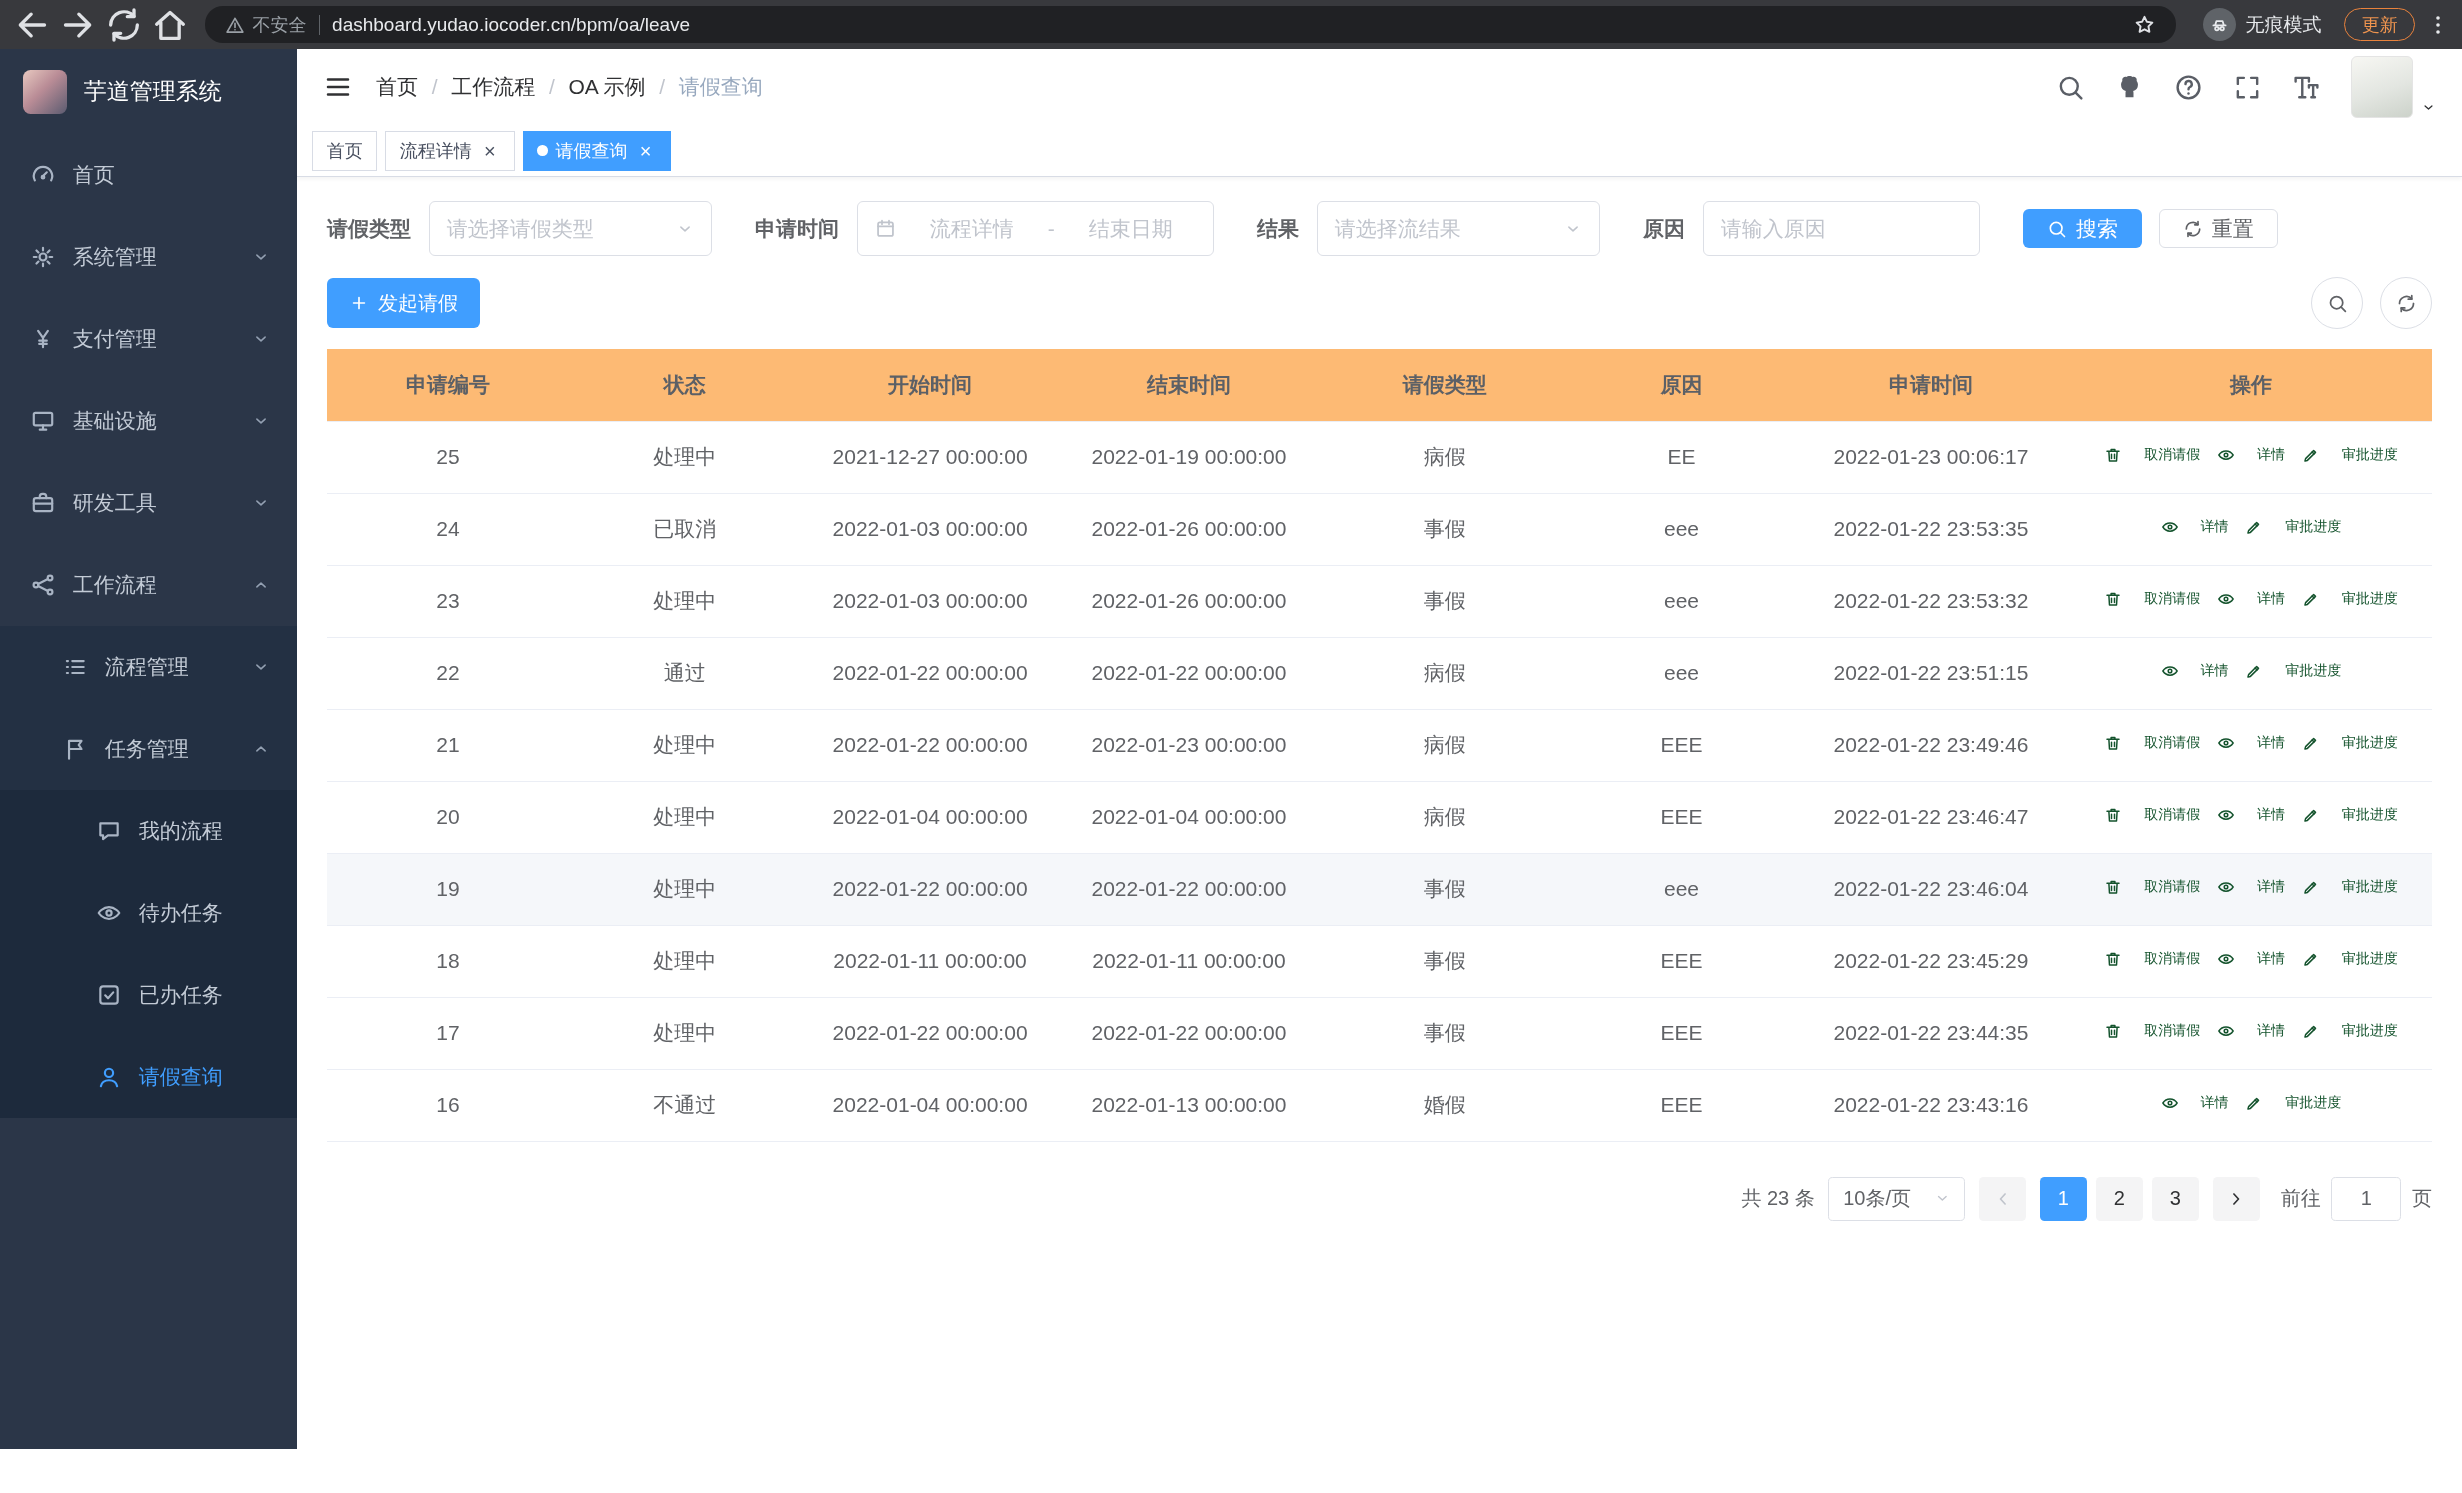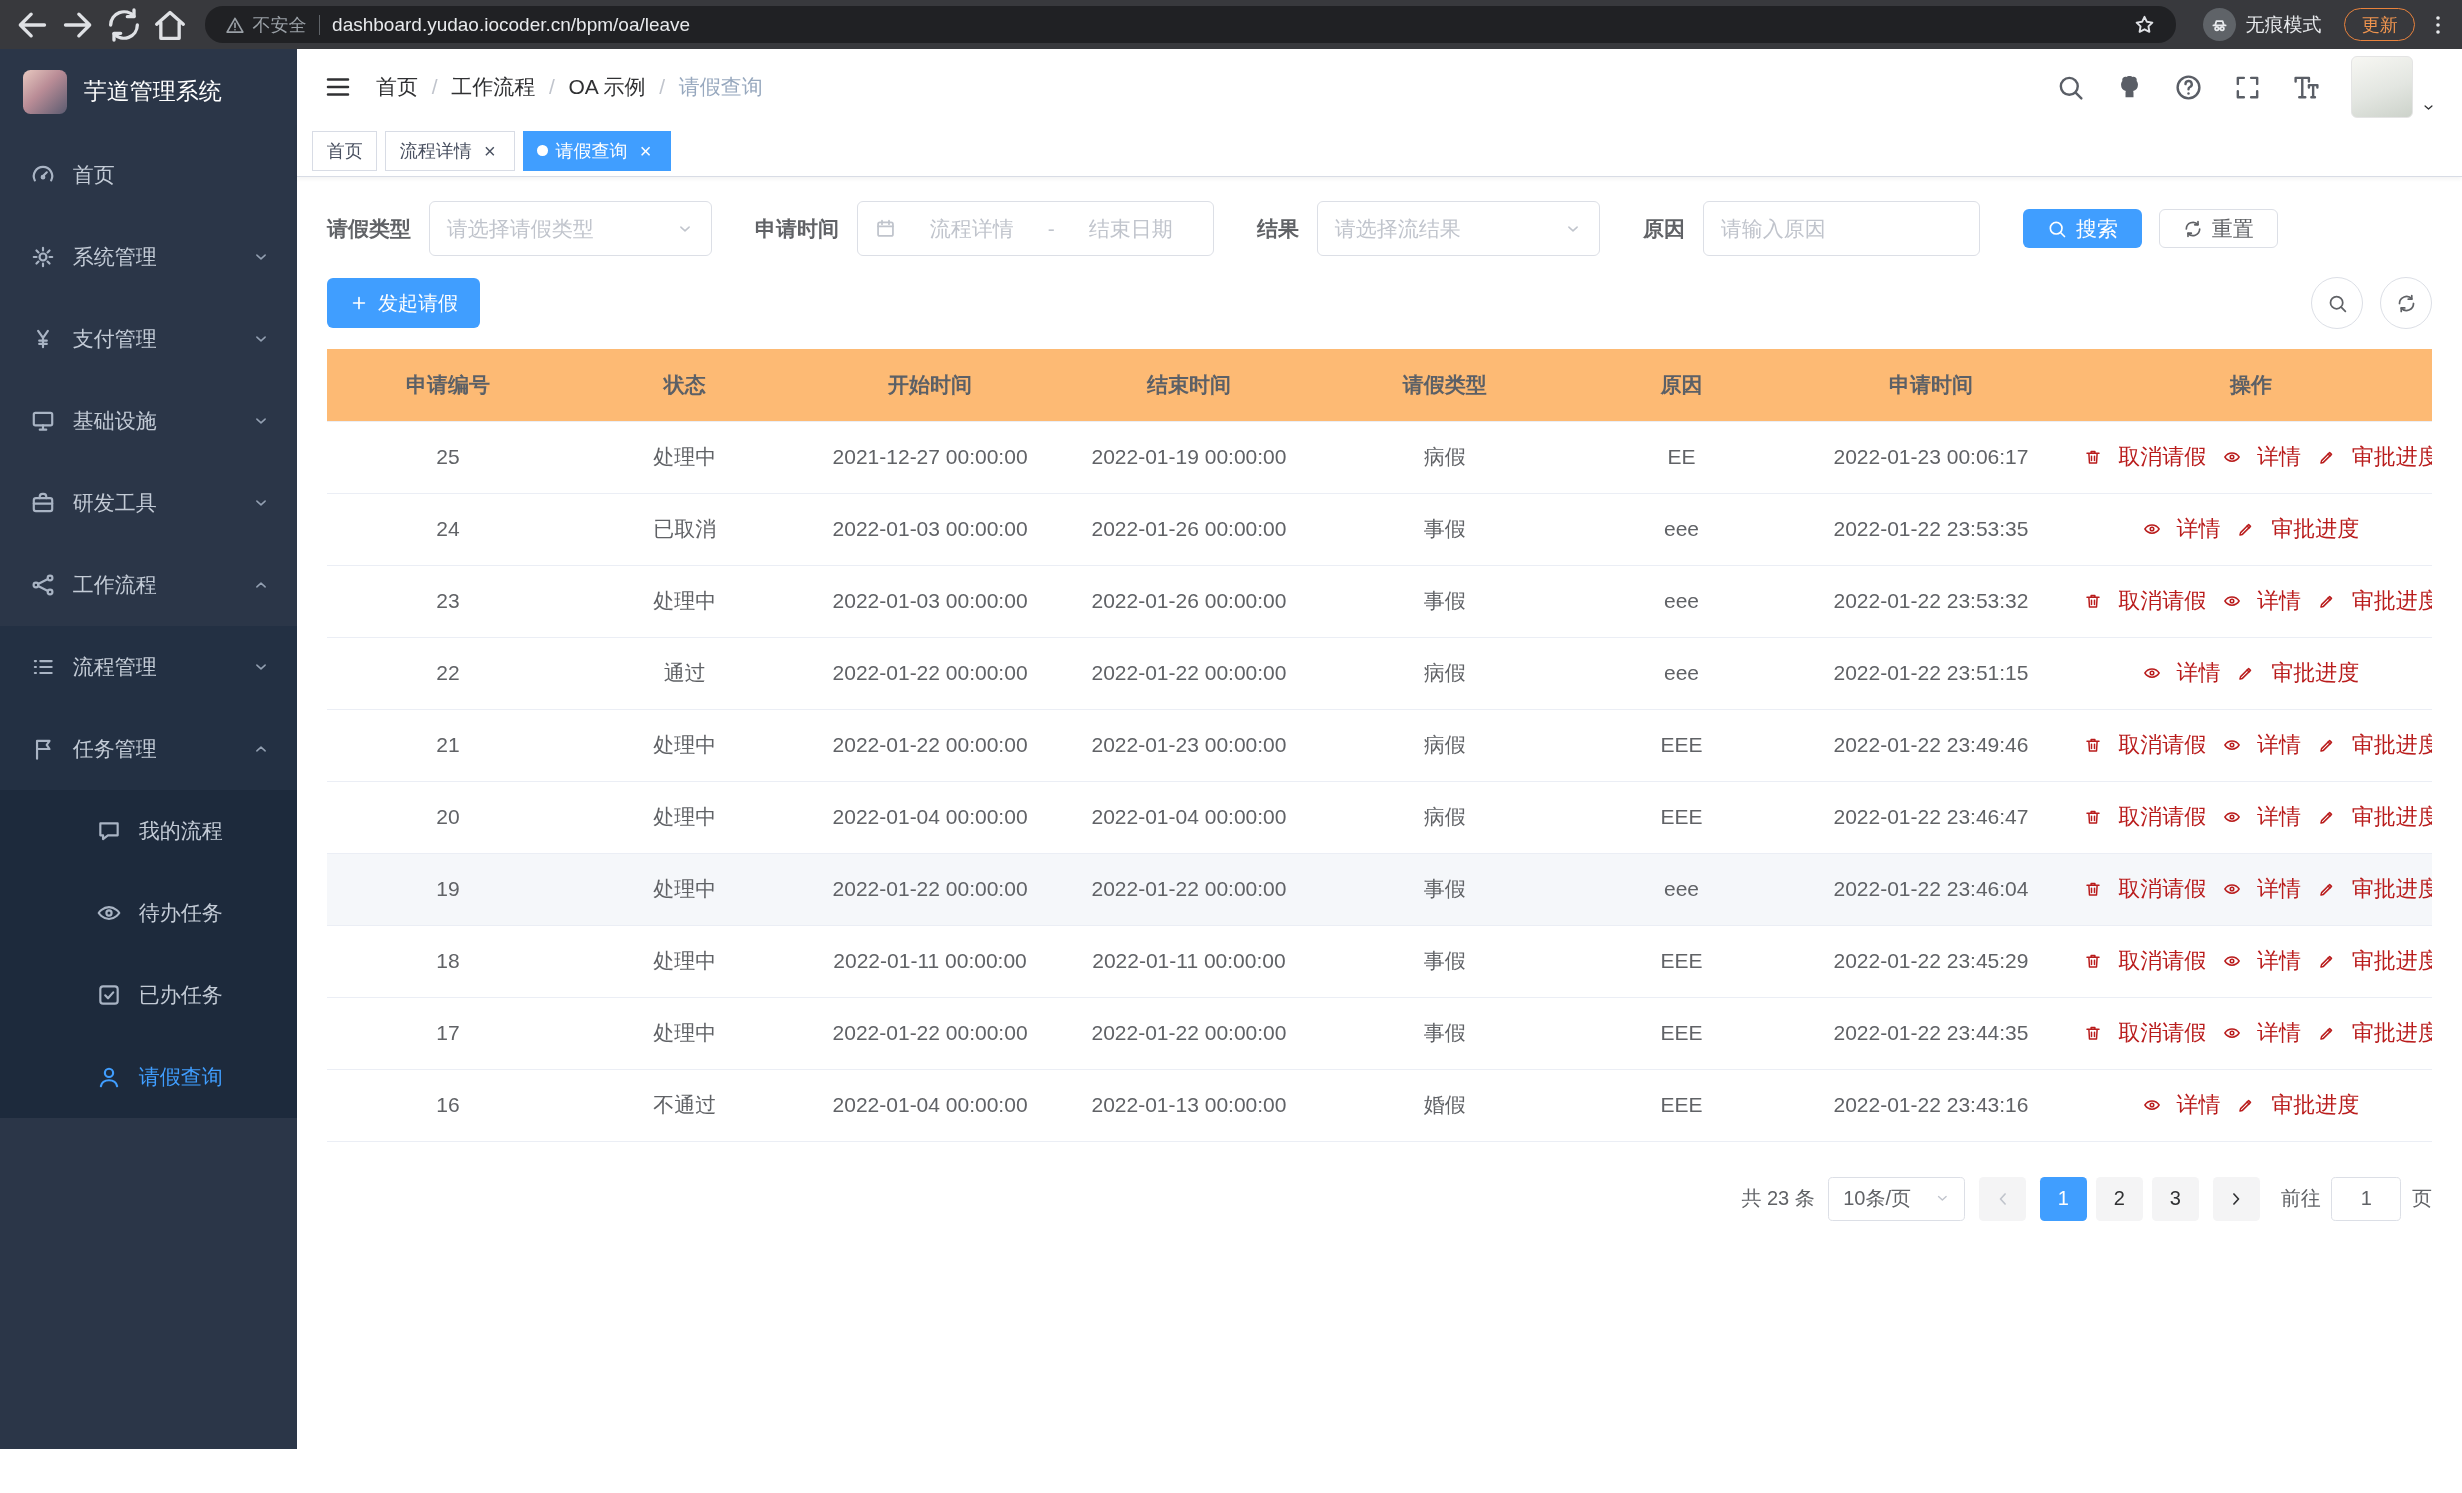--- a/index.html
+++ b/index.html
@@ -23,21 +23,21 @@
   
   .app{display:flex;height:1400px;background:#fff}
   .sidebar{width:297px;flex:none;background:#2b3648;overflow:hidden}
   .logo-row{height:85px;display:flex;align-items:center;padding:0 23px;gap:16.7px}
   .logo-img{width:44px;height:44px;border-radius:7.6px;background:linear-gradient(135deg,#e8c9c0,#b98c96 45%,#5b5b70);flex:none}
   .logo-title{color:#fff;font-size:23px;font-weight:400;white-space:nowrap}
   .menu-item{height:82px;display:flex;align-items:center;font-size:21px;color:#c3cbd6;cursor:pointer;gap:16.7px;padding-right:27px}
   .menu-item .ic{font-size:26px;color:#a9b4c4}
   .menu-item .chev{margin-left:auto;font-size:18px;color:#93a0b2}
   .menu-item.depth-0{padding-left:30px}
-  .menu-item.depth-1{padding-left:30px}
+  .menu-item.depth-1{padding-left:62px}
   .menu-item.depth-2{padding-left:96px}
   .submenu-1{background:#233043}
   .submenu-2{background:#1d2a3c}
   .menu-item.active,.menu-item.active .ic{color:#409eff}
   .menu-label{white-space:nowrap}
 
   .main{flex:1;display:flex;flex-direction:column;min-width:0;background:#fff}
 
   
   .navbar{height:76px;display:flex;align-items:center;padding:0 26px;background:#fff;position:relative;z-index:3}
@@ -84,21 +84,21 @@
   .toolbar-row{margin-top:21px;display:flex;align-items:center;justify-content:space-between}
   .btn-create{height:50px;font-size:20px;padding:0 21px}
   .mini-tools{display:flex;gap:16.7px}
   .circle-btn{width:52px;height:52px;border-radius:50%;border:1.5px solid #dcdfe6;background:#fff;display:flex;align-items:center;justify-content:center;font-size:21px;color:#606266;cursor:pointer}
 
   
   table{width:100%;border-collapse:collapse;margin-top:20px;table-layout:fixed}
   thead th{background:#fdba74;height:72px;font-size:21px;color:#5c6066;font-weight:700;border-bottom:1.5px solid #ebeef5;text-align:center;padding:0 6px;white-space:nowrap}
   tbody td{height:72px;font-size:21px;color:#606266;border-bottom:1.5px solid #ebeef5;text-align:center;padding:0 6px;white-space:nowrap;overflow:hidden}
   tr.hl{background:#f5f7fa}
-  .op-link{color:#b91c1c;font-size:22px;display:inline-flex;align-items:center;gap:16px;margin:0 8.4px;cursor:pointer;white-space:nowrap}
+  .op-link{color:#14532d;font-size:14px;display:inline-flex;align-items:center;gap:22px;margin:0 8.4px;cursor:pointer;white-space:nowrap}
   .op-link .ic{font-size:18px}
 
   
   .pagination{margin-top:35px;display:flex;align-items:center;justify-content:flex-end;gap:13.7px;font-size:20px;color:#606266}
   .pg-size{width:137px;height:44px;border:1.5px solid #dcdfe6;border-radius:4.6px;display:flex;align-items:center;justify-content:space-between;padding:0 13.7px;cursor:pointer;background:#fff}
   .pg-size .chev{color:#c0c4cc;font-size:16.7px}
   .pg-btn{min-width:47px;height:44px;background:#f4f4f5;border-radius:4.6px;display:flex;align-items:center;justify-content:center;font-size:20px;color:#303133;cursor:pointer;padding:0 6px}
   .pg-btn.disabled{color:#c0c4cc}
   .pg-btn.active{background:#409eff;color:#fff}
   .pg-goto{display:flex;align-items:center;gap:10.6px;margin-left:7.6px}

